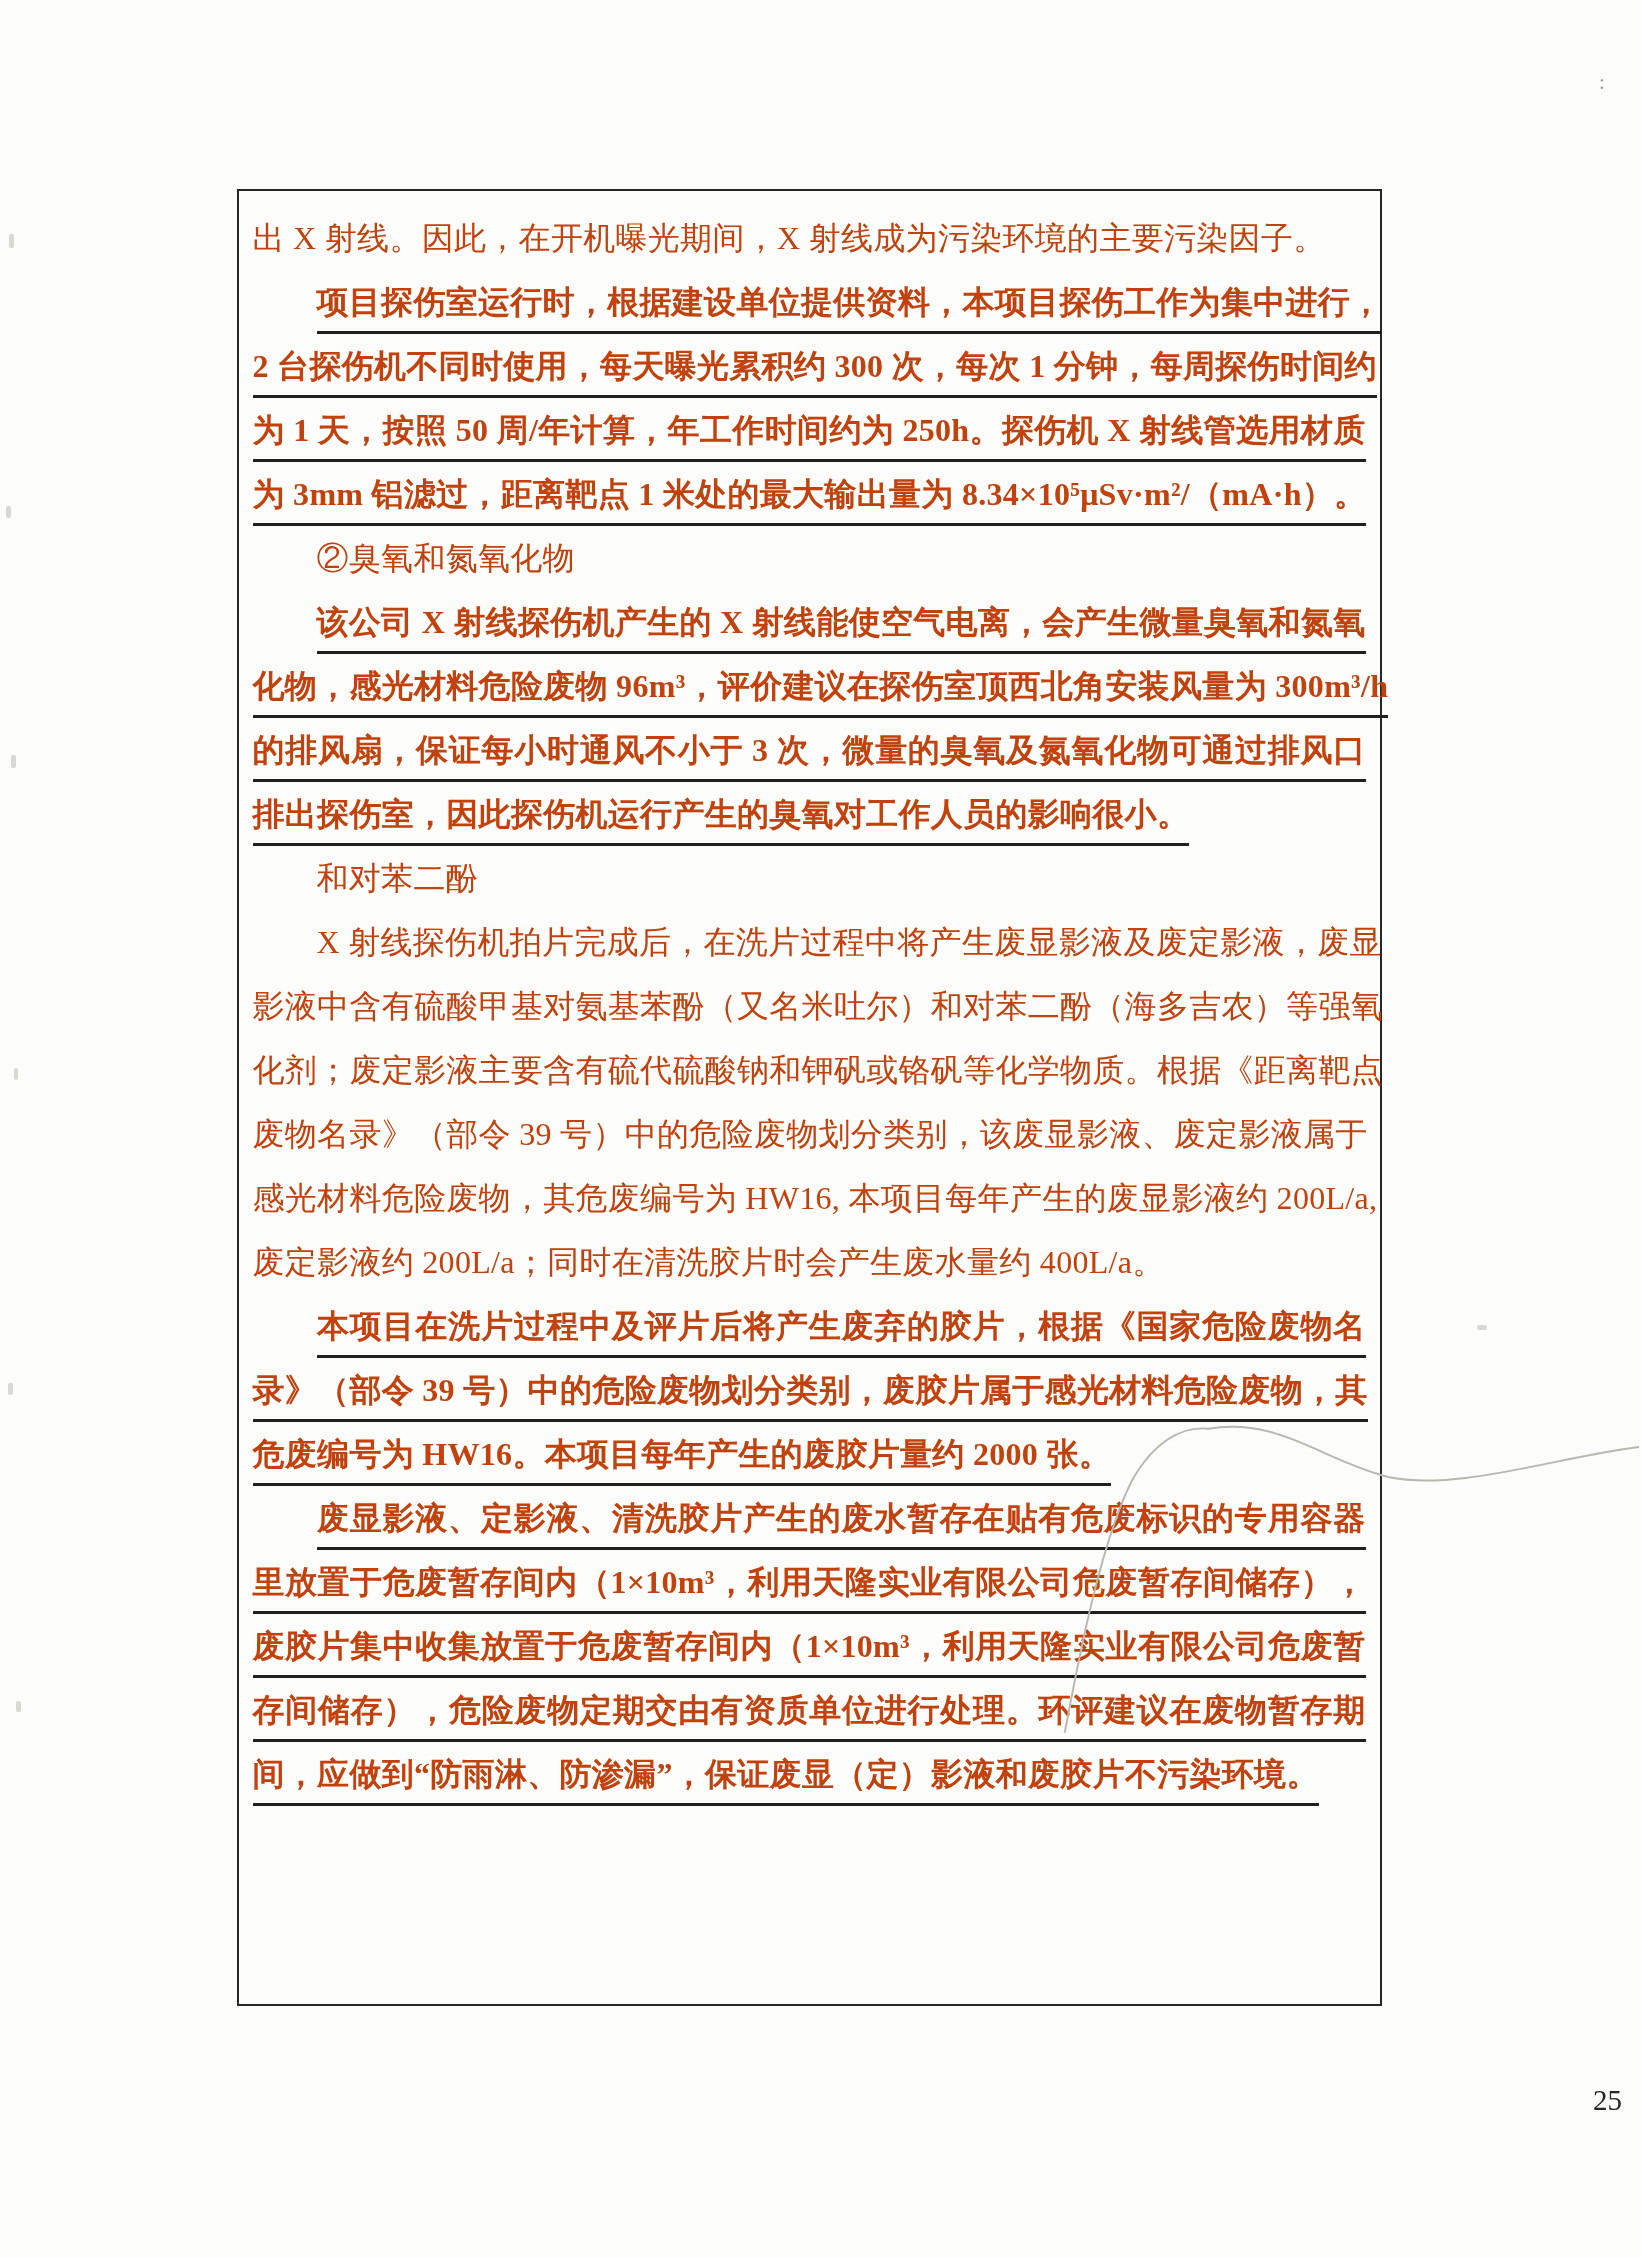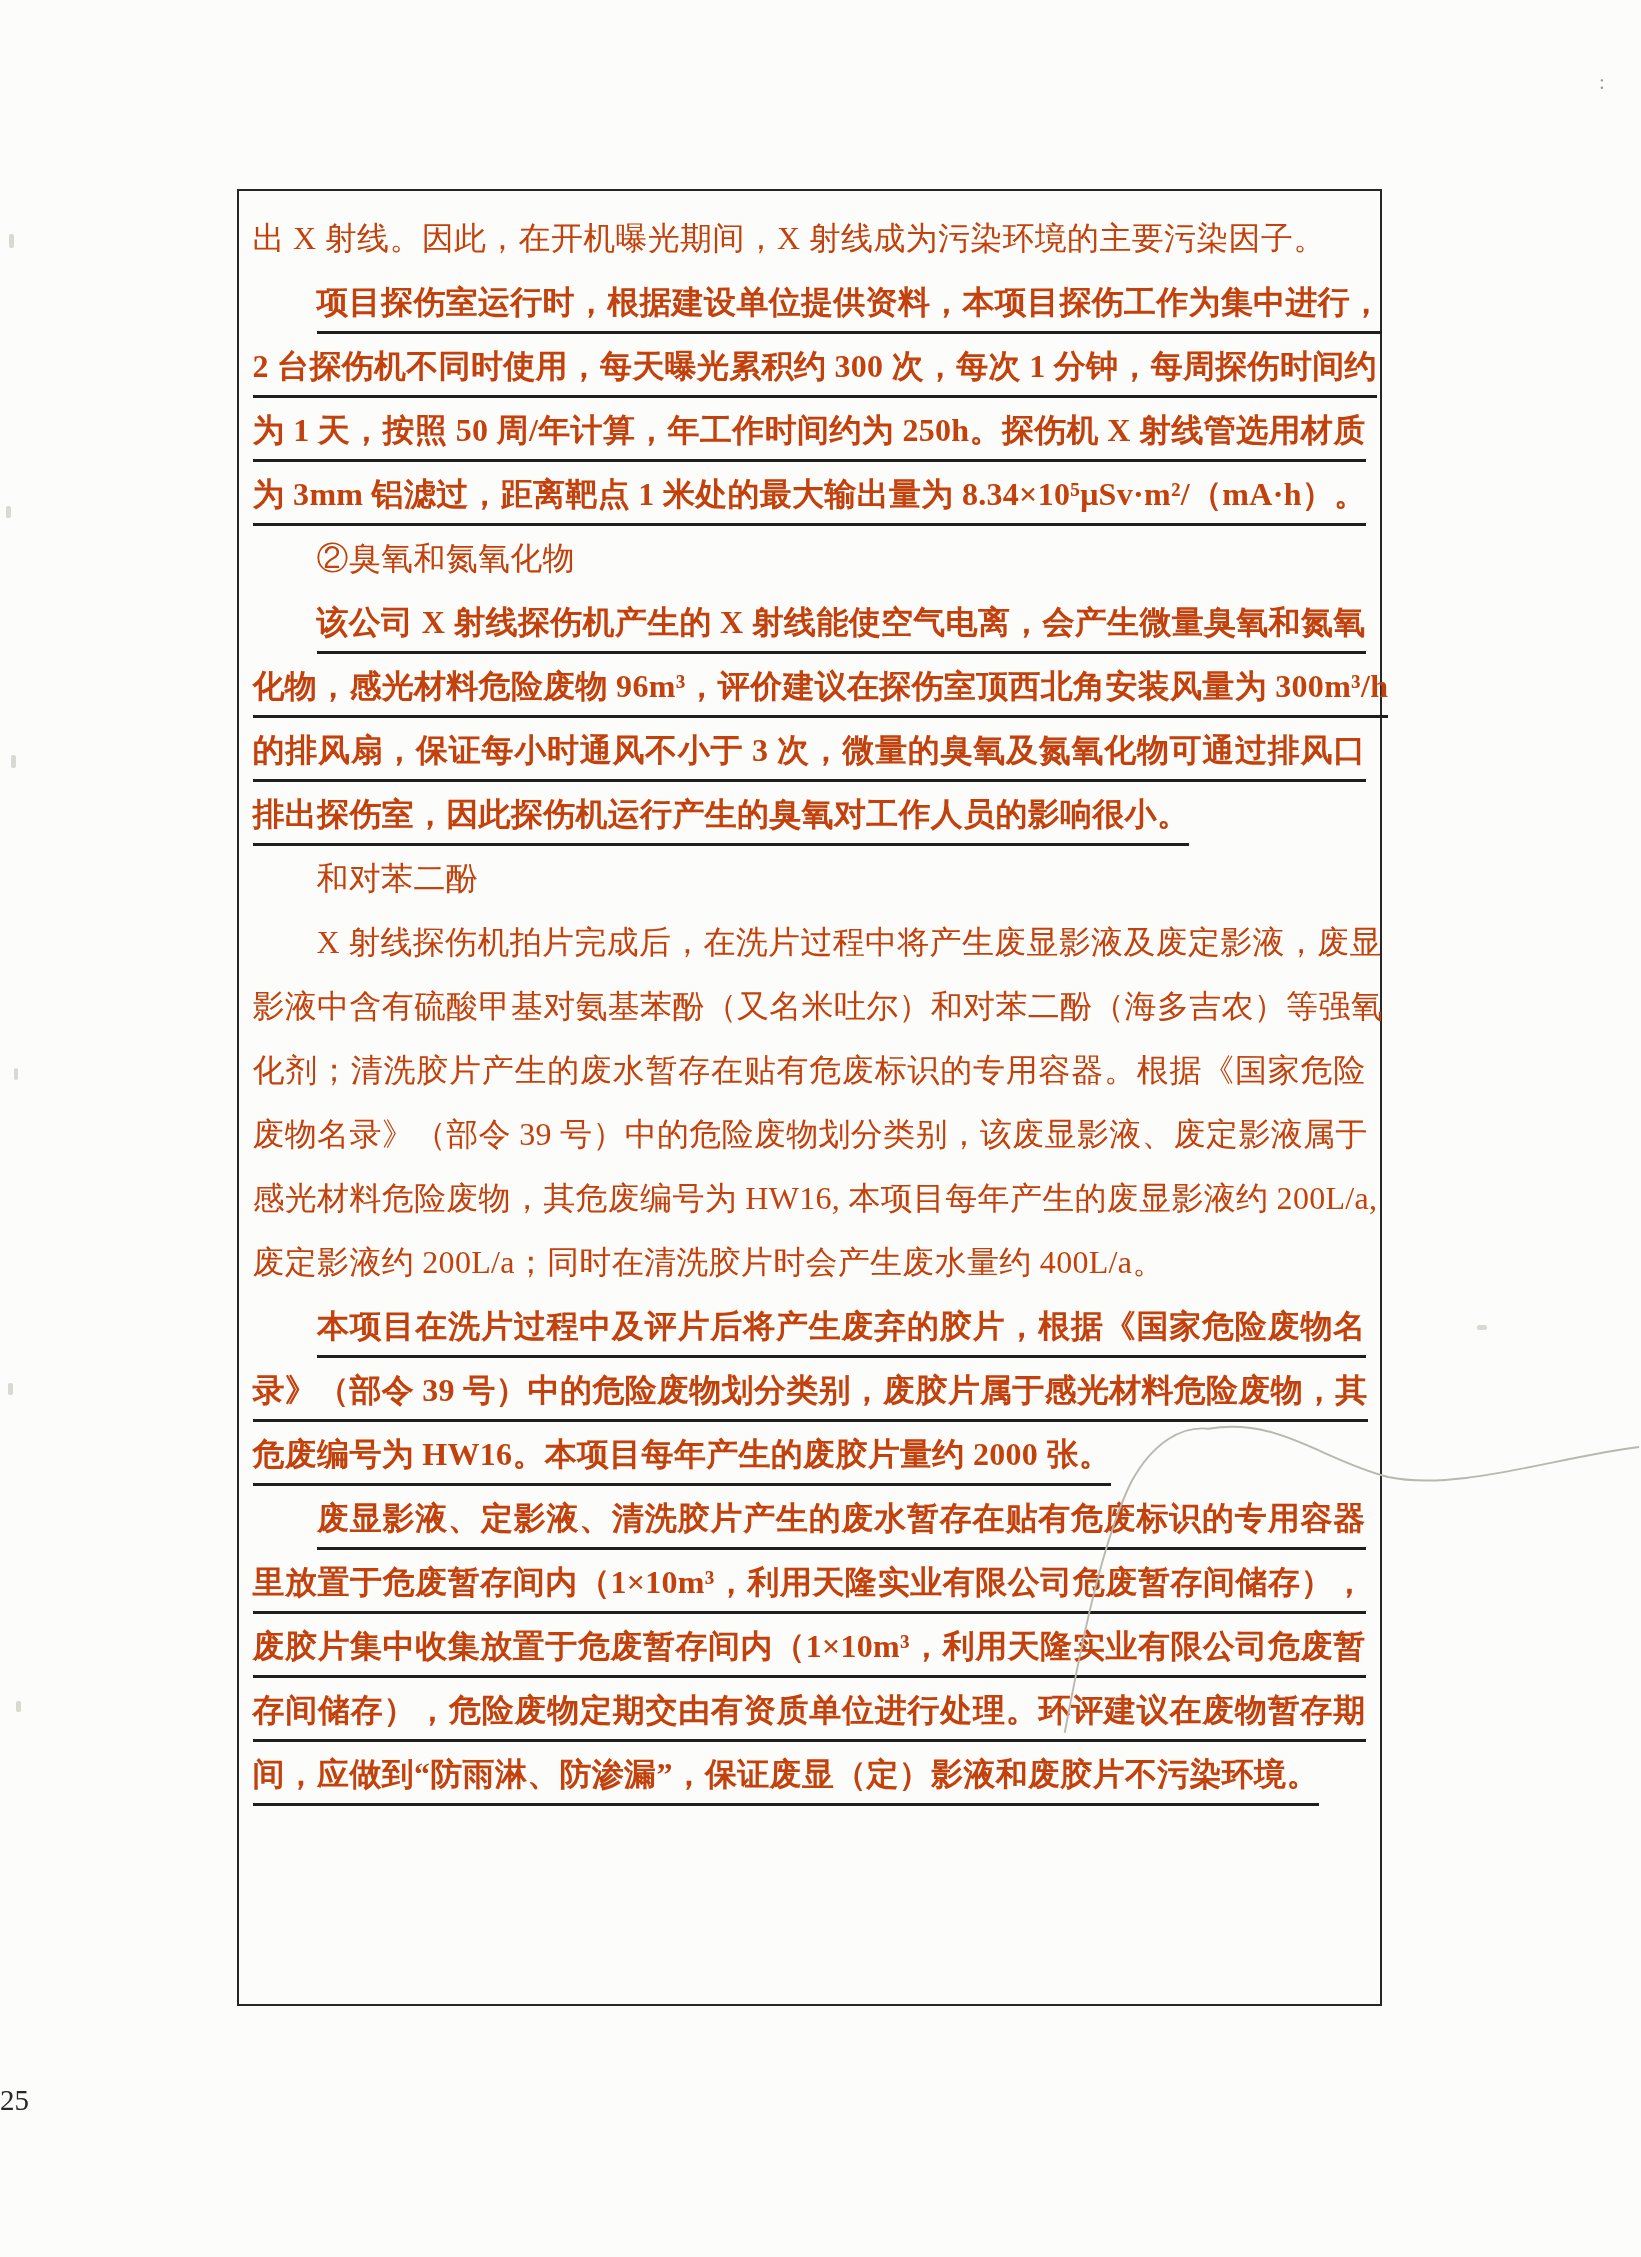--- a/index.html
+++ b/index.html
@@ -17,21 +17,21 @@
   .textcol{position:absolute;left:13.5px;top:14.5px;width:1113px;}
   .line{
     height:64px;line-height:64px;font-size:32px;white-space:nowrap;
     letter-spacing:0.3px;
   }
   .line.f{text-align:justify;text-align-last:justify;text-justify:inter-character;}
   .ind{display:inline-block;width:64px;height:1px;}
   .txt{color:#c2410c;}
   .u{font-weight:bold;border-bottom:3.9px solid #1f1f1f;padding-bottom:11px;}
   .pageno{
-    position:absolute;left:0;top:2084px;width:1622px;text-align:left;
+    position:absolute;left:0;top:2084px;width:1622px;text-align:right;
     font-size:29px;color:#262626;
   }
   .artifact-curve{position:absolute;left:0;top:0;pointer-events:none;}
   .spk{position:absolute;background:#d9d9d2;border-radius:1.9px;pointer-events:none;}
   .mark-topright{
     position:absolute;left:1599px;top:70px;font-size:21px;color:#9a9a94;
     font-family:"Liberation Serif","DejaVu Serif",serif;
   }
 </style>
 </head>
@@ -47,21 +47,21 @@
         <div class="line f"><span class="txt u">为 1 天，按照 50 周/年计算，年工作时间约为 250h。探伤机 X 射线管选用材质</span></div>
         <div class="line f"><span class="txt u">为 3mm 铝滤过，距离靶点 1 米处的最大输出量为 8.34×10⁵μSv·m²/（mA·h）。</span></div>
         <div class="line"><span class="ind"></span><span class="txt">②臭氧和氮氧化物</span></div>
         <div class="line f"><span class="ind"></span><span class="txt u">该公司 X 射线探伤机产生的 X 射线能使空气电离，会产生微量臭氧和氮氧</span></div>
         <div class="line f"><span class="txt u">化物，感光材料危险废物 96m³，评价建议在探伤室顶西北角安装风量为 300m³/h</span></div>
         <div class="line f"><span class="txt u">的排风扇，保证每小时通风不小于 3 次，微量的臭氧及氮氧化物可通过排风口</span></div>
         <div class="line"><span class="txt u">排出探伤室，因此探伤机运行产生的臭氧对工作人员的影响很小。</span></div>
         <div class="line"><span class="ind"></span><span class="txt">和对苯二酚</span></div>
         <div class="line f"><span class="ind"></span><span class="txt">X 射线探伤机拍片完成后，在洗片过程中将产生废显影液及废定影液，废显</span></div>
         <div class="line f"><span class="txt">影液中含有硫酸甲基对氨基苯酚（又名米吐尔）和对苯二酚（海多吉农）等强氧</span></div>
-        <div class="line f"><span class="txt">化剂；清洗胶片产生的废水暂存在贴有危废标识的专用容器。根据《国家危险</span></div>
+        <div class="line f"><span class="txt">化剂；废定影液主要含有硫代硫酸钠和钾矾或铬矾等化学物质。根据《距离靶点</span></div>
         <div class="line f"><span class="txt">废物名录》（部令 39 号）中的危险废物划分类别，该废显影液、废定影液属于</span></div>
         <div class="line f"><span class="txt">感光材料危险废物，其危废编号为 HW16, 本项目每年产生的废显影液约 200L/a,</span></div>
         <div class="line"><span class="txt">废定影液约 200L/a；同时在清洗胶片时会产生废水量约 400L/a。</span></div>
         <div class="line f"><span class="ind"></span><span class="txt u">本项目在洗片过程中及评片后将产生废弃的胶片，根据《国家危险废物名</span></div>
         <div class="line f"><span class="txt u">录》（部令 39 号）中的危险废物划分类别，废胶片属于感光材料危险废物，其</span></div>
         <div class="line"><span class="txt u">危废编号为 HW16。本项目每年产生的废胶片量约 2000 张。</span></div>
         <div class="line f"><span class="ind"></span><span class="txt u">废显影液、定影液、清洗胶片产生的废水暂存在贴有危废标识的专用容器</span></div>
         <div class="line f"><span class="txt u">里放置于危废暂存间内（1×10m³，利用天隆实业有限公司危废暂存间储存），</span></div>
         <div class="line f"><span class="txt u">废胶片集中收集放置于危废暂存间内（1×10m³，利用天隆实业有限公司危废暂</span></div>
         <div class="line f"><span class="txt u">存间储存），危险废物定期交由有资质单位进行处理。环评建议在废物暂存期</span></div>

